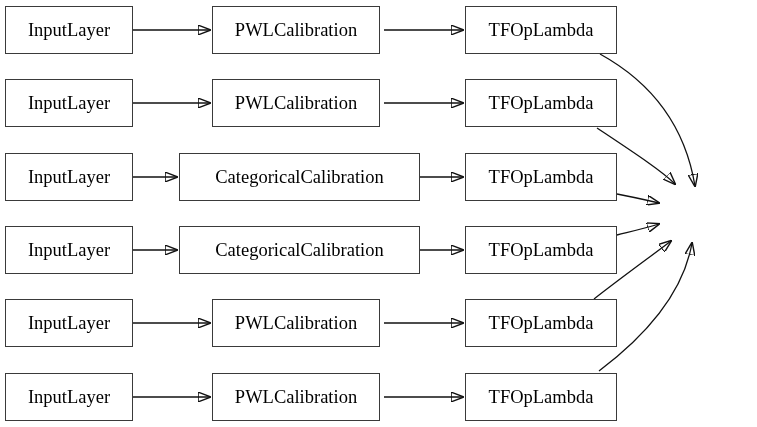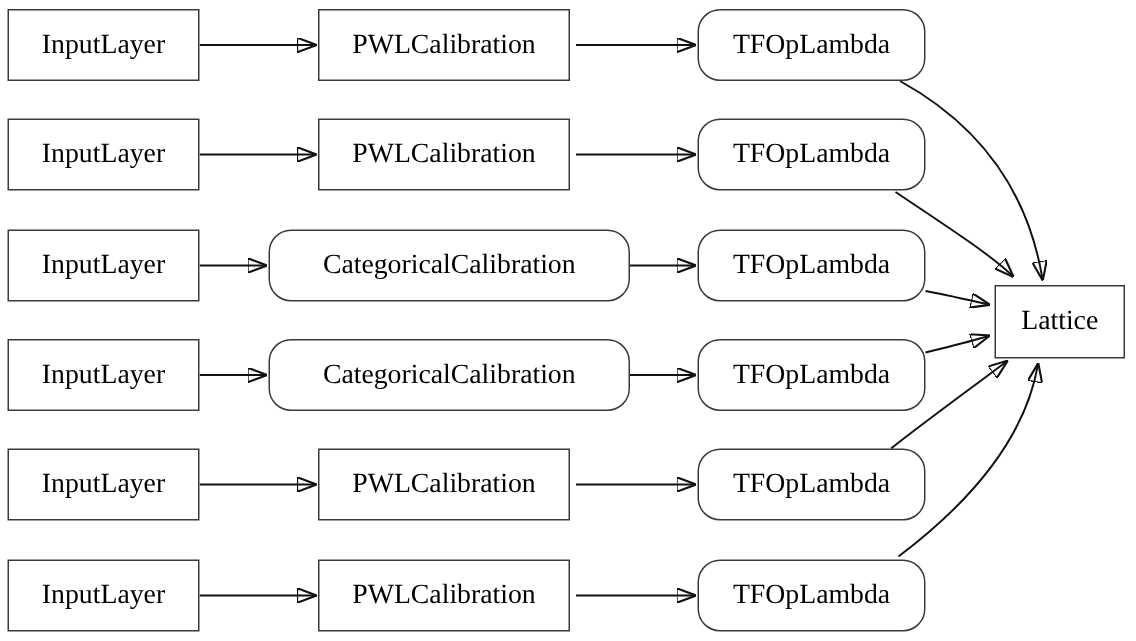--- a/index.html
+++ b/index.html
@@ -26,22 +26,22 @@
     background:var(--bg);
     color:var(--text);
     display:flex;align-items:center;justify-content:center;
     font-size:18.5px;
     line-height:1;
     white-space:nowrap;
   }
   
   .col-input{left:5px;width:128px;}
   .col-pwl{left:212px;width:168px;}
-  .col-cat{left:179px;width:241px;border-radius:15px;}
-  .col-op{left:465px;width:152px;border-radius:15px;}
+  .col-cat{left:179px;width:241px;}
+  .col-op{left:465px;width:152px;}
   .row{height:48px;}
   .r1{top:6px;}  .r2{top:79px;}  .r3{top:153px;}
   .r4{top:226px;}.r5{top:299px;} .r6{top:373px;}
   .lattice{left:663px;top:190px;width:87px;height:49px;}
 </style>
 </head>
 <body>
 
 <div class="canvas">
 
@@ -88,15 +88,14 @@
   <div class="node col-pwl row r5">PWLCalibration</div>
   <div class="node col-pwl row r6">PWLCalibration</div>
 
   <div class="node col-op row r1">TFOpLambda</div>
   <div class="node col-op row r2">TFOpLambda</div>
   <div class="node col-op row r3">TFOpLambda</div>
   <div class="node col-op row r4">TFOpLambda</div>
   <div class="node col-op row r5">TFOpLambda</div>
   <div class="node col-op row r6">TFOpLambda</div>
 
-  <div class="node lattice">Lattice</div>
 
 </div>
 
 </body></html>

